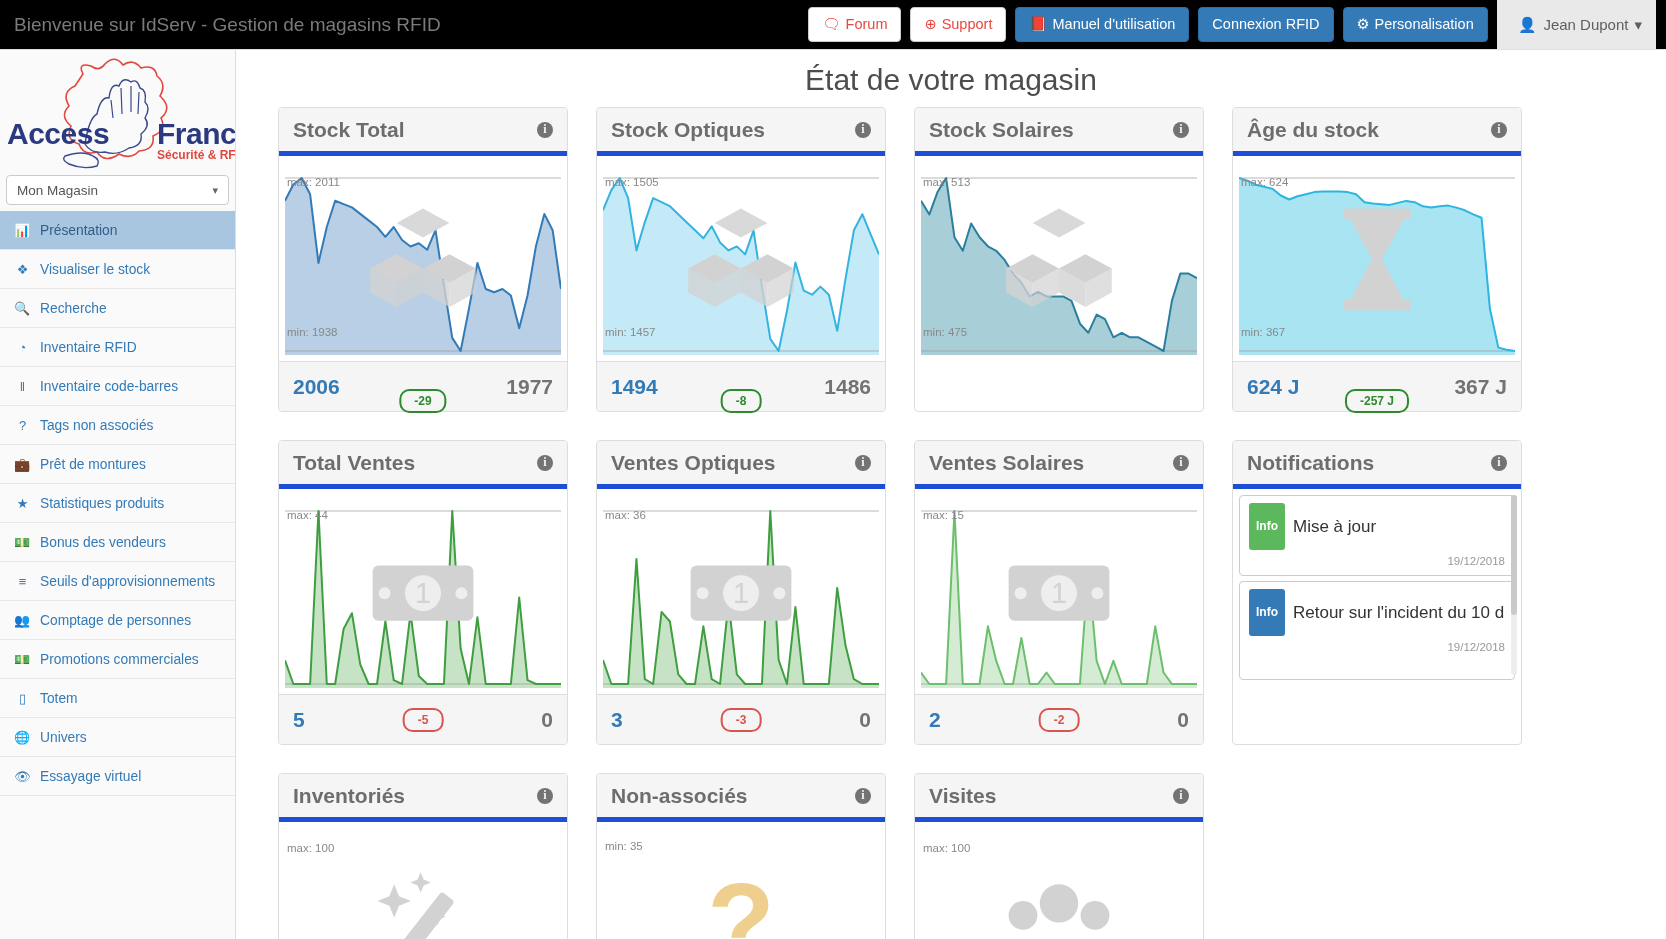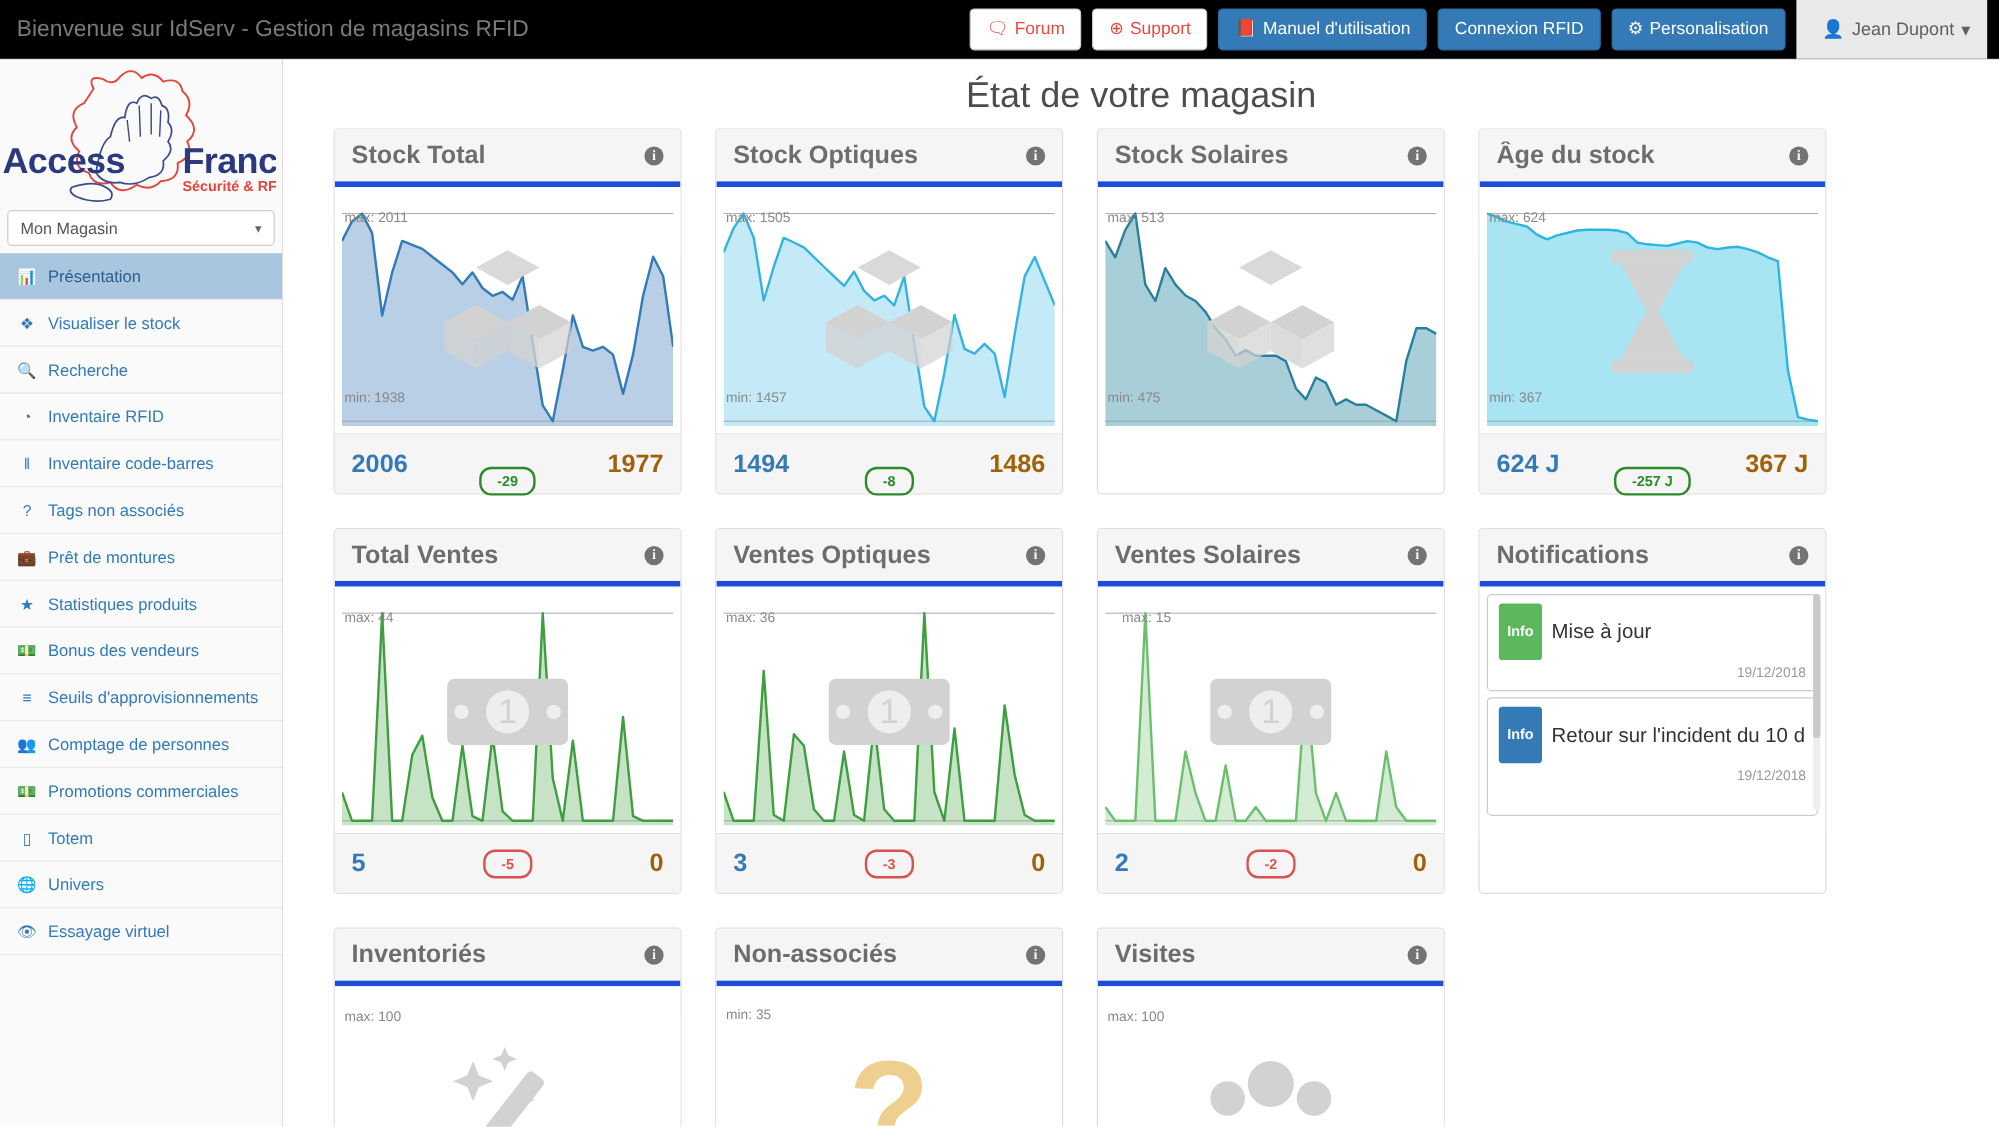--- a/index.html
+++ b/index.html
@@ -44,21 +44,21 @@
     height: 100%; background: #e9e9e9; cursor: pointer;
   }
   .ico { display: inline-block; line-height: 1; }
 
   
   .sidebar {
     position: absolute; top: 50px; left: 0; width: 236px; height: 889px;
     background: #fafafa; border-right: 1px solid #dddddd;
   }
   .logo-wrap {
-    height: 125px; display: flex; align-items: center; justify-content: flex-start;
+    height: 125px; display: flex; align-items: center; justify-content: flex-end;
     padding: 4px 0 0 0;
   }
   .store-select {
     position: relative;
     margin: 0 6px 0 6px;
     height: 30px; background: #ffffff;
     border: 1px solid #cccccc; border-radius: 4px;
     display: flex; align-items: center; padding: 0 10px;
     font-size: 13.5px; color: #555555; cursor: pointer;
   }
@@ -129,21 +129,21 @@
   .lbl {
     position: absolute; font-size: 11.5px; color: #888888;
     pointer-events: none; white-space: nowrap;
   }
   .card-foot {
     background: #f5f5f5; border-top: 1px solid #dddddd;
     height: 50px; display: flex; align-items: center;
     padding: 0 14px; border-radius: 0 0 3px 3px;
   }
   .foot-left { font-size: 21px; color: #337ab7; font-weight: bold; }
-  .foot-right { font-size: 21px; color: #a16207; font-weight: bold; margin-left: auto; }
+  .foot-right { font-size: 21px; color: #737373; font-weight: bold; margin-left: auto; }
   .delta {
     position: absolute; left: 50%; transform: translateX(-50%);
     font-size: 12px; font-weight: bold;
     padding: 3px 13px; border-radius: 10px; background: #f5f5f5;
   }
   .delta.pos { color: #2d8a2d; border: 2px solid #2d8a2d; margin-top: 29px; }
   .delta.neg { color: #d9534f; border: 2px solid #d9534f; }
   .foot-rel { position: relative; flex: 1; display: flex; align-items: center; }
 
   
@@ -533,21 +533,21 @@
           </div>
           <svg class="wm" width="120" height="120" viewBox="0 0 100 100">
             <g fill="#d2d2d2">
               <rect x="8" y="28" width="84" height="46" rx="5"></rect>
               <circle cx="50" cy="51" r="15" fill="#eeeeee"></circle>
               <text x="50" y="59" font-size="24" font-family="Liberation Sans, sans-serif" text-anchor="middle" fill="#d2d2d2">1</text>
               <circle cx="18" cy="51" r="5" fill="#eeeeee"></circle>
               <circle cx="82" cy="51" r="5" fill="#eeeeee"></circle>
             </g>
           </svg>
-          <div class="lbl" style="left: 20px; top: 20px;">max: 15</div>
+          <div class="lbl" style="left: 8px; top: 20px;">max: 15</div>
         </div>
         <div class="card-foot">
           <div class="foot-rel">
             <span class="foot-left">2</span>
             <span class="delta neg">-2</span>
             <span class="foot-right">0</span>
           </div>
         </div>
       </div>
       <div class="card">

